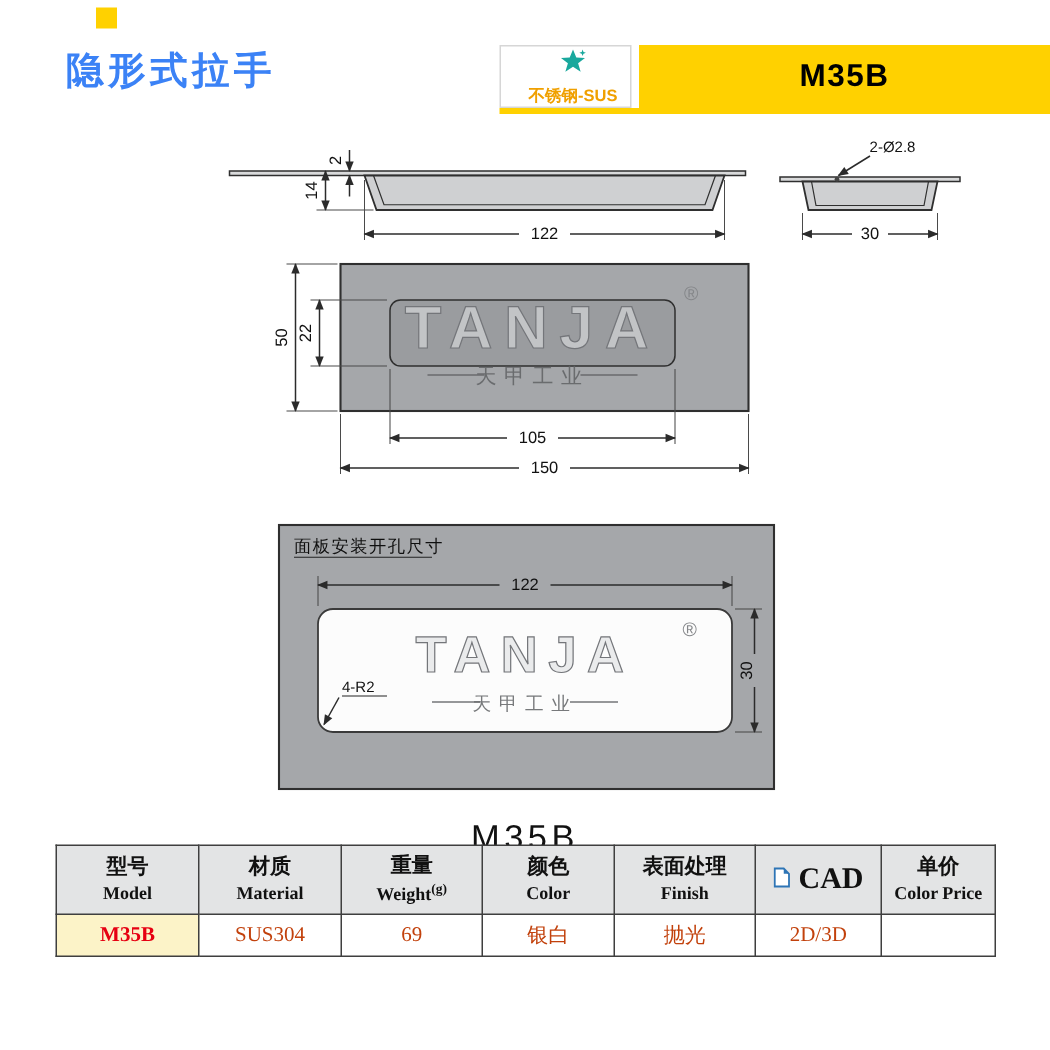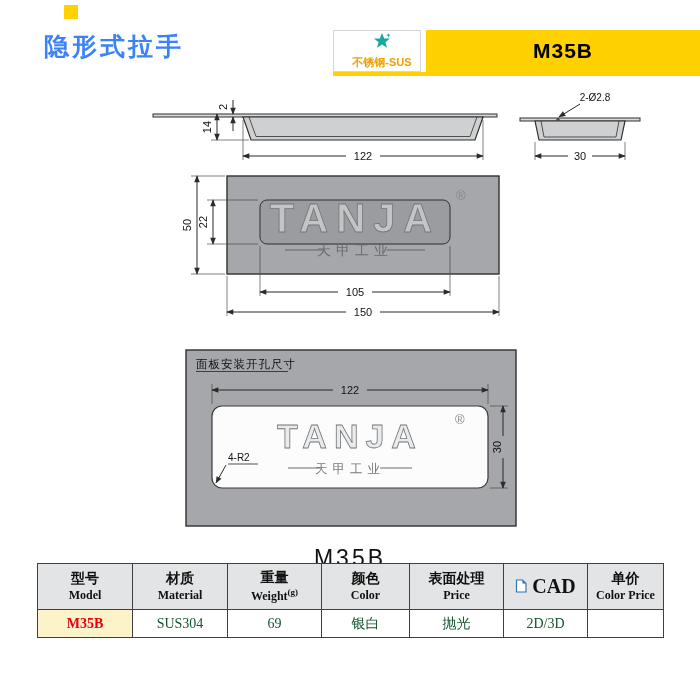--- a/index.html
+++ b/index.html
@@ -41,21 +41,21 @@
 
   .caption { position:absolute; left:0; top:545px; width:100%; text-align:center; font-size:23px; color:#111; letter-spacing:3px; font-weight:normal; }
 
   
   table.spec { position:absolute; left:37px; top:563px; border-collapse:collapse; table-layout:fixed;font-family:Liberation Serif, serif; }
   .spec th, .spec td { border:1px solid #3f3f3f; text-align:center; vertical-align:middle; padding:0; }
   .spec th { background:#e3e4e5; height:46px; font-weight:bold; color:#111; }
   .spec .zh { font-size:14px; line-height:1.3; }
   .spec .en { font-size:12px; line-height:1.2; }
   .spec sup { font-size:9px; }
-  .spec td { height:28px; font-size:14px; background:#fff; color:#14532d; }
+  .spec td { height:28px; font-size:14px; background:#fff; color:#c2410c; }
   .spec td.model { background:#fcf3c8; color:#e60012; font-weight:bold; }
   .cad-h { display:flex; align-items:center; justify-content:center; gap:5px; font-size:20px; }
 </style>
 </head>
 <body>
 
 <div class="page">
 
   <div class="accent-square"></div>
   <h1 class="title">隐形式拉手</h1>
@@ -239,21 +239,21 @@
         <th>
           <div class="zh">重量</div>
           <div class="en"><span>Weight</span><sup>(g)</sup></div>
         </th>
         <th>
           <div class="zh">颜色</div>
           <div class="en">Color</div>
         </th>
         <th>
           <div class="zh">表面处理</div>
-          <div class="en">Price</div>
+          <div class="en">Finish</div>
         </th>
         <th>
           <div class="cad-h">
             <span>
               <svg width="12" height="14" viewBox="0 0 12 14">
                   <path d="M1.5,1 h6 l3.5,3.5 V13 H1.5 Z" fill="#fff" stroke="#2e75b6" stroke-width="1.2"></path>
                   <path d="M7.5,1 v3.5 h3.5 Z" fill="#2e75b6"></path>
                 </svg>
             </span>
             <span>CAD</span>

